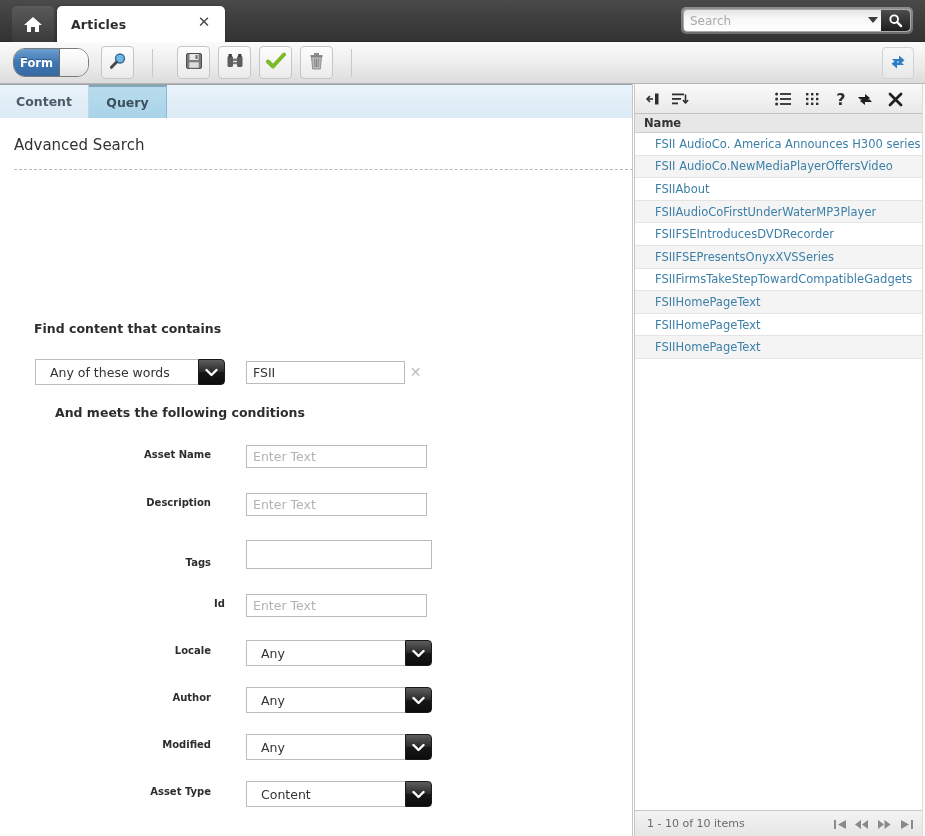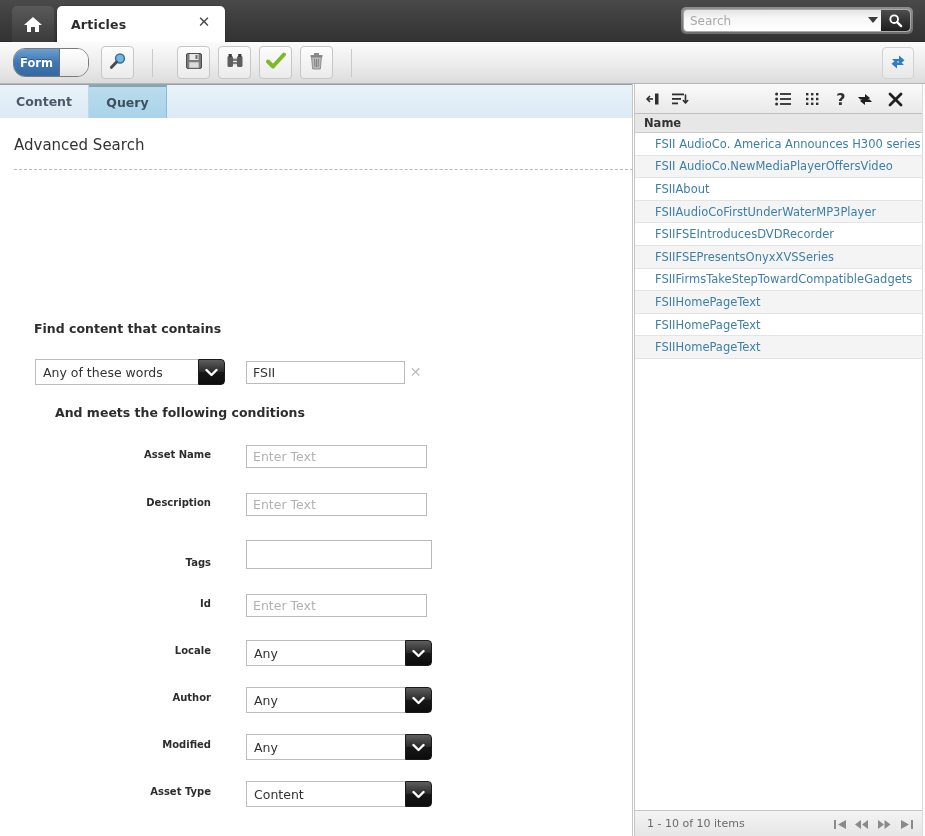--- a/index.html
+++ b/index.html
@@ -185,21 +185,21 @@
     color:#bdbdbd; font-size:14px; line-height:13px; text-align:center;
     font-weight:bold;
   }
   
   .sel {
     position:absolute; height:26px; display:flex; cursor:pointer;
   }
   .sel-face {
     flex:1; border:1px solid #bdbdbd; border-right:0;
     background:#fff; display:flex; align-items:center;
-    padding-left:7px; font-size:12.5px; color:#333;
+    padding-left:14px; font-size:12.5px; color:#333;
   }
   .sel-arrow {
     flex:0 0 27px;
     background: linear-gradient(to bottom,#5e5e5e 0%, #2b2b2b 48%, #171717 52%, #0c0c0c 100%);
     border:1px solid #1a1a1a; border-radius:0 4px 4px 0;
     display:flex; align-items:center; justify-content:center;
   }
   .sel-arrow svg { display:block; }
 
   
@@ -397,21 +397,21 @@
 
       <div class="frow-label" style="left:70px; top:331px; width:141px;">Asset Name</div>
       <input class="tinput" style="left: 246px; top: 327px; width: 181px;" type="text" placeholder="Enter Text">
 
       <div class="frow-label" style="left:70px; top:379px; width:141px;">Description</div>
       <input class="tinput" style="left: 246px; top: 375px; width: 181px;" type="text" placeholder="Enter Text">
 
       <div class="frow-label" style="left:70px; top:439px; width:141px;">Tags</div>
       <div class="tbox" style="left:246px; top:422px; width:186px; height:29px;"></div>
 
-      <div class="frow-label" style="left:70px; top:480px; width:141px;">Id</div>
+      <div class="frow-label" style="left:84px; top:480px; width:141px;">Id</div>
       <input class="tinput" style="left: 246px; top: 476px; width: 181px;" type="text" placeholder="Enter Text">
 
       <div class="frow-label" style="left:70px; top:527px; width:141px;">Locale</div>
       <div class="sel" style="left:246px; top:522px; width:186px;">
         <div class="sel-face">Any</div>
         <div class="sel-arrow">
           <svg width="13" height="9" viewBox="0 0 13 9">
               <path d="M1.5 2 L6.5 7 L11.5 2" fill="none" stroke="#ffffff" stroke-width="2.4" stroke-linecap="round" stroke-linejoin="round"></path>
             </svg>
         </div>

